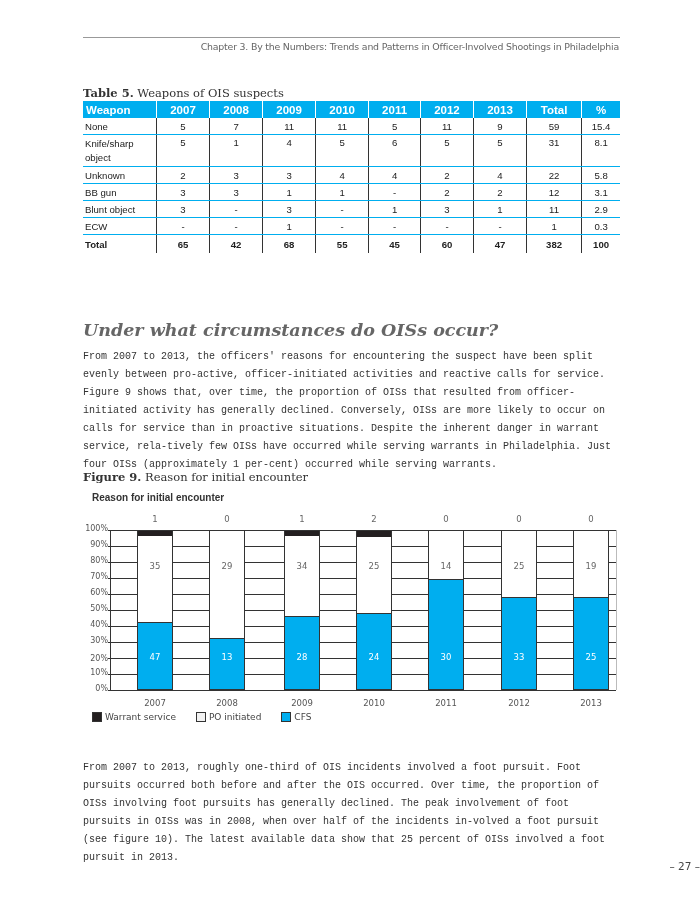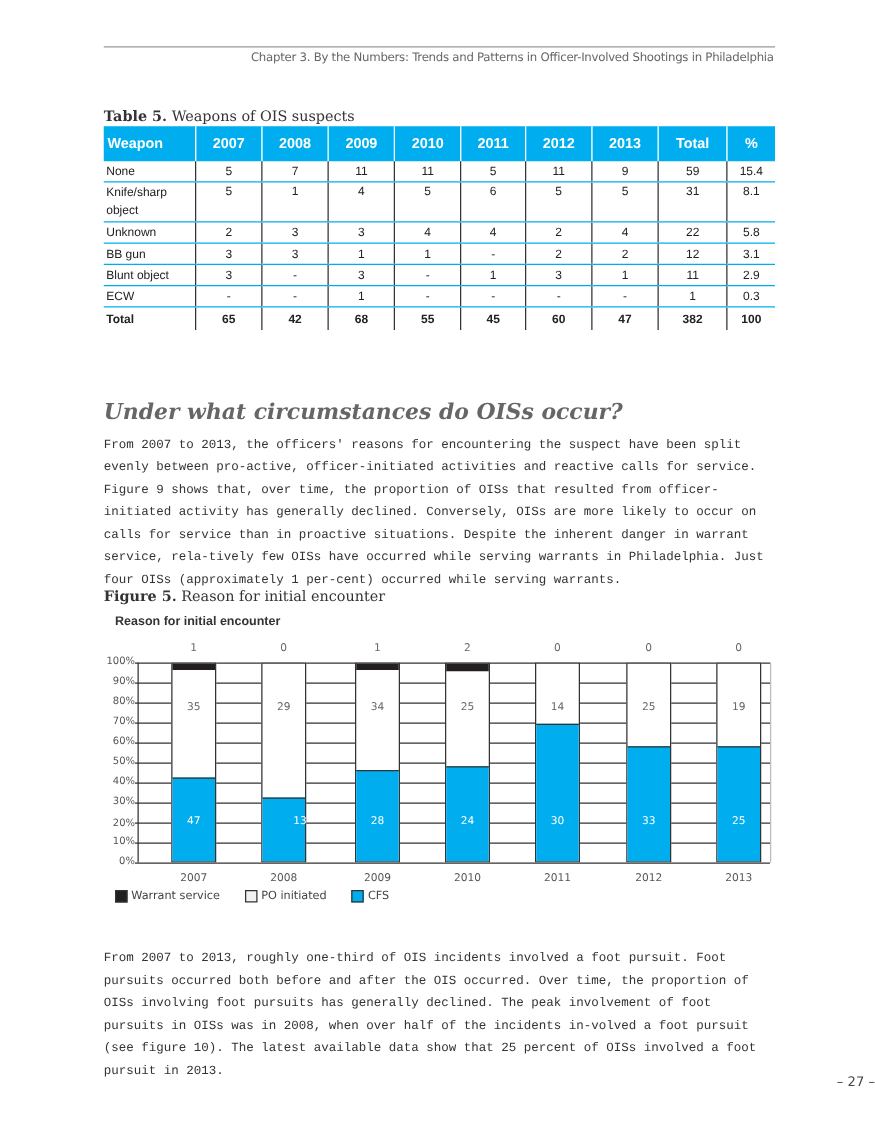--- a/index.html
+++ b/index.html
@@ -2,21 +2,21 @@
 <html><head>
 <meta charset="utf-8">
 <style>
   html,body{margin:0;padding:0;background:#fff;}
   body{width:700px;height:906px;position:relative;font-family:"DejaVu Sans","Liberation Sans",sans-serif;color:#333;overflow:hidden;}
   .hdr-rule{position:absolute;left:83px;top:37px;width:537px;height:1px;background:#999;}
   .hdr-text{position:absolute;right:81px;top:41px;font-size:9.4px;color:#666;letter-spacing:-0.2px;}
   .tbl-title{position:absolute;left:83px;top:86px;font-family:"DejaVu Serif","Liberation Serif",serif;font-size:11.5px;color:#333;}
   .tbl-title b{font-weight:bold;}
   table.wt{position:absolute;left:83px;top:101px;width:537px;border-collapse:collapse;font-size:9.6px;font-family:"Liberation Sans","DejaVu Sans",sans-serif;}
-  table.wt th{background:#00aeef;color:#fff;font-weight:bold;height:28px;font-size:11.5px;border-left:1px solid #fff;padding:0;text-align:center;}
+  table.wt th{background:#00aeef;color:#fff;font-weight:bold;height:17px;font-size:11.5px;border-left:1px solid #fff;padding:0;text-align:center;}
   table.wt th:first-child{border-left:none;text-align:left;padding-left:3px;}
   table.wt td{border-bottom:1.5px solid #00aeef;border-left:1px solid #333;text-align:center;height:16px;padding:0;color:#222;}
   table.wt td:first-child{border-left:none;text-align:left;padding-left:2px;}
   table.wt tr.knife td{height:29px;vertical-align:top;padding-top:2px;}
   table.wt tr.total td{font-weight:bold;border-bottom:none;height:18px;}
   .section-h{position:absolute;left:83px;top:320px;font-family:"DejaVu Serif","Liberation Serif",serif;font-style:italic;font-weight:bold;font-size:17.5px;color:#666;}
   .para{position:absolute;left:83px;width:540px;font-size:10px;line-height:18px;color:#333;font-family:Liberation Mono, monospace;}
   .p1{top:348px;}
   .p2{top:759px;}
   .fig-title{position:absolute;left:83px;top:470px;font-family:"DejaVu Serif","Liberation Serif",serif;font-size:11.5px;color:#333;}
@@ -144,21 +144,21 @@
         <td>47</td>
         <td>382</td>
         <td>100</td>
       </tr>
     </tbody>
 </table>
 
 <div class="section-h">Under what circumstances do OISs occur?</div>
 <div class="para p1">From 2007 to 2013, the officers' reasons for encountering the suspect have been split evenly between pro-active, officer-initiated activities and reactive calls for service. Figure 9 shows that, over time, the proportion of OISs that resulted from officer-initiated activity has generally declined. Conversely, OISs are more likely to occur on calls for service than in proactive situations. Despite the inherent danger in warrant service, rela-tively few OISs have occurred while serving warrants in Philadelphia. Just four OISs (approximately 1 per-cent) occurred while serving warrants.</div>
 
-<div class="fig-title"><b>Figure 5.</b> <span>Reason for initial encounter</span></div>
+<div class="fig-title"><b>Figure 9.</b> <span>Reason for initial encounter</span></div>
 <div class="chart-title">Reason for initial encounter</div>
 
 <div class="chart" id="chart">
     <div class="ytick" style="top: 174px;">0%</div>
     <div class="gridline" style="top: 180px; left: 38px; width: 508px;"></div>
     <div class="ytick" style="top: 158px;">10%</div>
     <div class="gridline" style="top: 164px; left: 38px; width: 508px;"></div>
     <div class="ytick" style="top: 144px;">20%</div>
     <div class="gridline" style="top: 148px; left: 38px; width: 508px;"></div>
     <div class="ytick" style="top: 126px;">30%</div>
@@ -183,21 +183,21 @@
       <div class="seg-cfs" style="height: 65.6px;"></div>
       <div class="seg-war" style="height: 4.8px;"></div>
     </div>
     <div class="barlbl" style="left: 67px; top: 142px; color: rgb(255, 255, 255);">47</div>
     <div class="barlbl" style="left: 67px; top: 50.8px; color: rgb(102, 102, 102);">35</div>
     <div class="toplbl" style="left: 67px;">1</div>
     <div class="xlbl" style="left: 60px;">2007</div>
     <div class="bar" style="left: 139px; top: 20px; height: 160px;">
       <div class="seg-cfs" style="height: 49.6px;"></div>
     </div>
-    <div class="barlbl" style="left: 152px; top: 142px; color: rgb(255, 255, 255);">13</div>
+    <div class="barlbl" style="left: 139px; top: 142px; color: rgb(255, 255, 255);">13</div>
     <div class="barlbl" style="left: 139px; top: 50.8px; color: rgb(102, 102, 102);">29</div>
     <div class="toplbl" style="left: 139px;">0</div>
     <div class="xlbl" style="left: 132px;">2008</div>
     <div class="bar" style="left: 214px; top: 20px; height: 160px;">
       <div class="seg-cfs" style="height: 72px;"></div>
       <div class="seg-war" style="height: 4.8px;"></div>
     </div>
     <div class="barlbl" style="left: 214px; top: 142px; color: rgb(255, 255, 255);">28</div>
     <div class="barlbl" style="left: 214px; top: 50.8px; color: rgb(102, 102, 102);">34</div>
     <div class="toplbl" style="left: 214px;">1</div>

